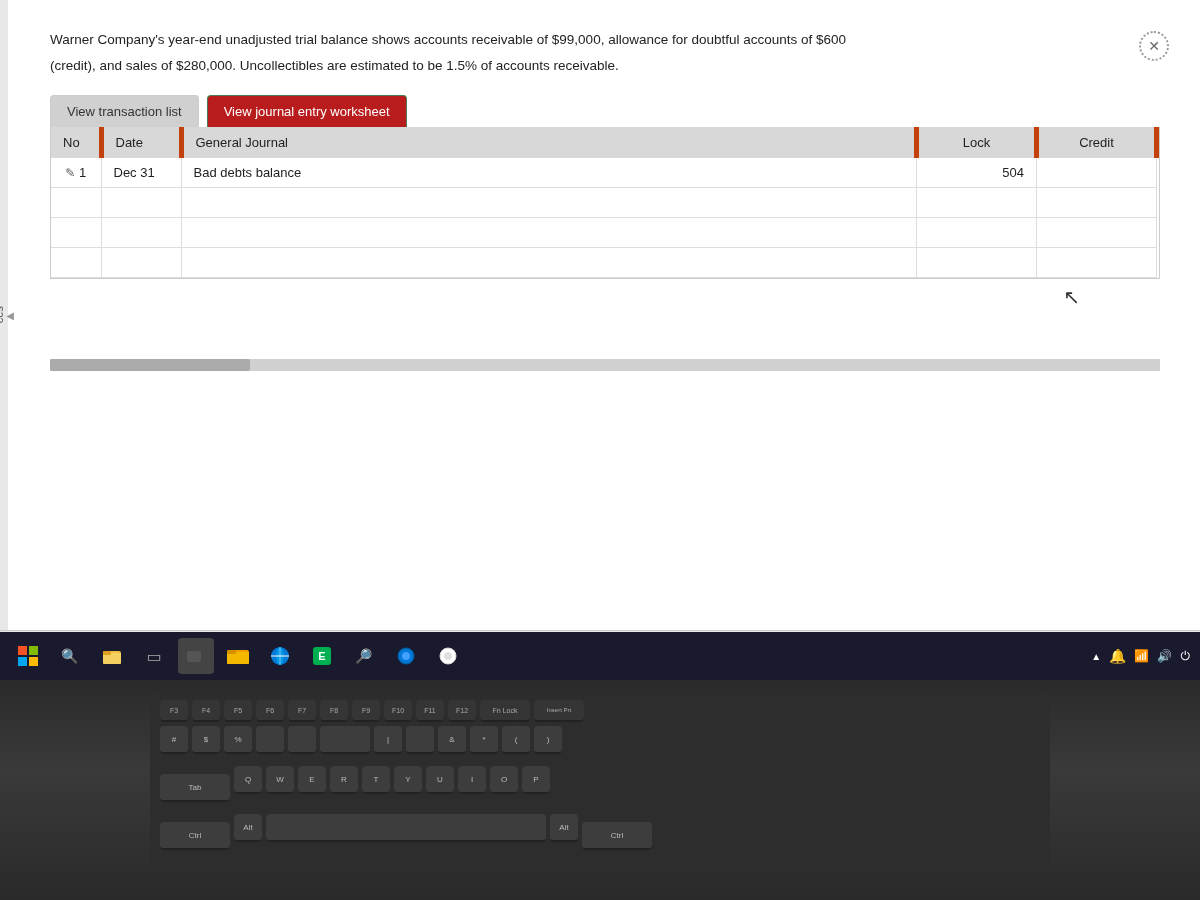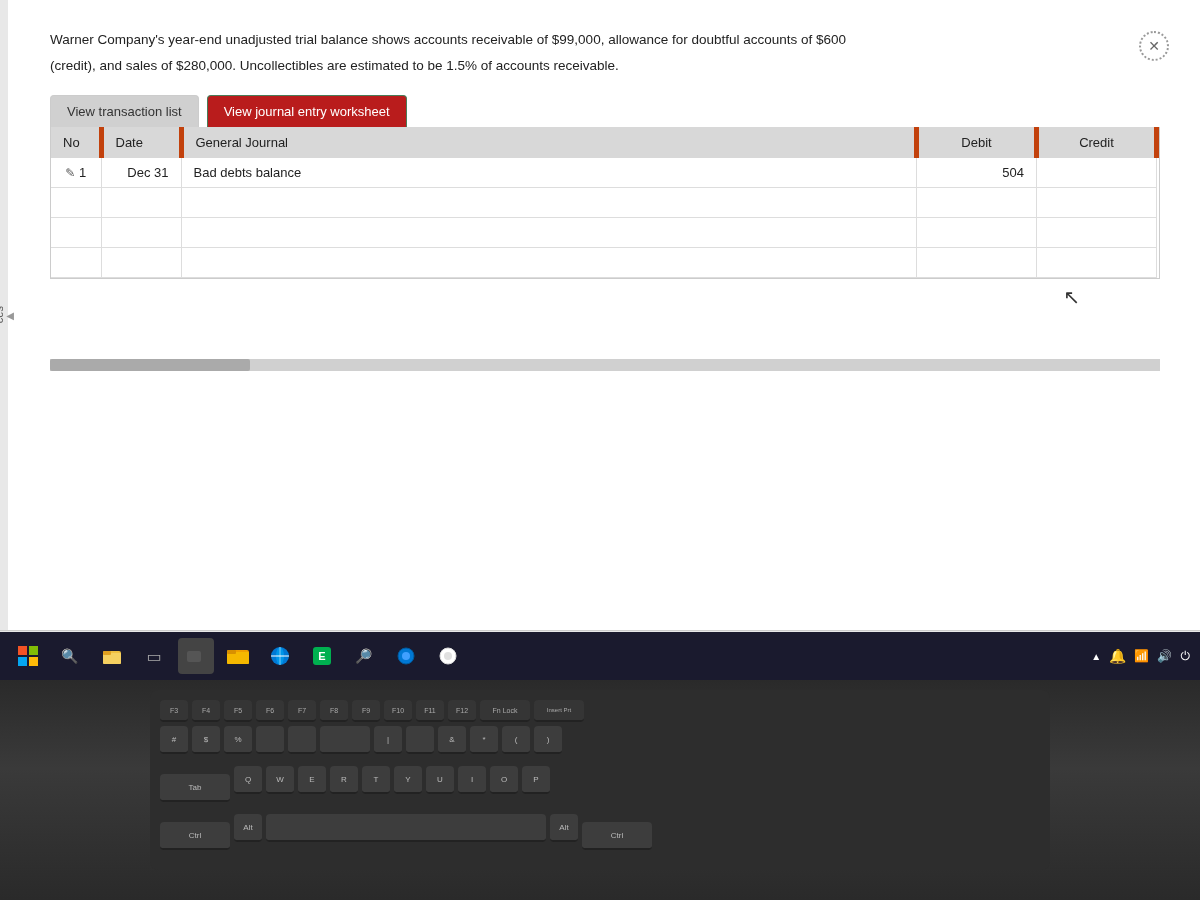--- a/index.html
+++ b/index.html
@@ -174,21 +174,20 @@
       width: 120px;
     }
 
     .journal-table tbody td.no-col {
       width: 50px;
       text-align: center;
     }
 
     .journal-table tbody td.date-col {
       width: 80px;
-      text-align: right;
     }
 
     .edit-icon {
       color: #555;
       cursor: pointer;
       font-size: 12px;
     }
 
     
     .indented {
@@ -377,21 +376,21 @@
         <button class="tab-btn active">View journal entry worksheet</button>
       </div>
 
       <div class="journal-table-wrapper">
         <table class="journal-table">
           <thead>
             <tr>
               <th class="no-col">No</th>
               <th class="date-col">Date</th>
               <th>General Journal</th>
-              <th class="debit-col">Debit</th>
+              <th class="debit-col">Lock</th>
               <th class="credit-col">Credit</th>
             </tr>
           </thead>
           <tbody>
 
             <tr>
               <td class="no-col">
                 <span class="edit-icon">✎</span>
                 <span>1</span>
               </td>

